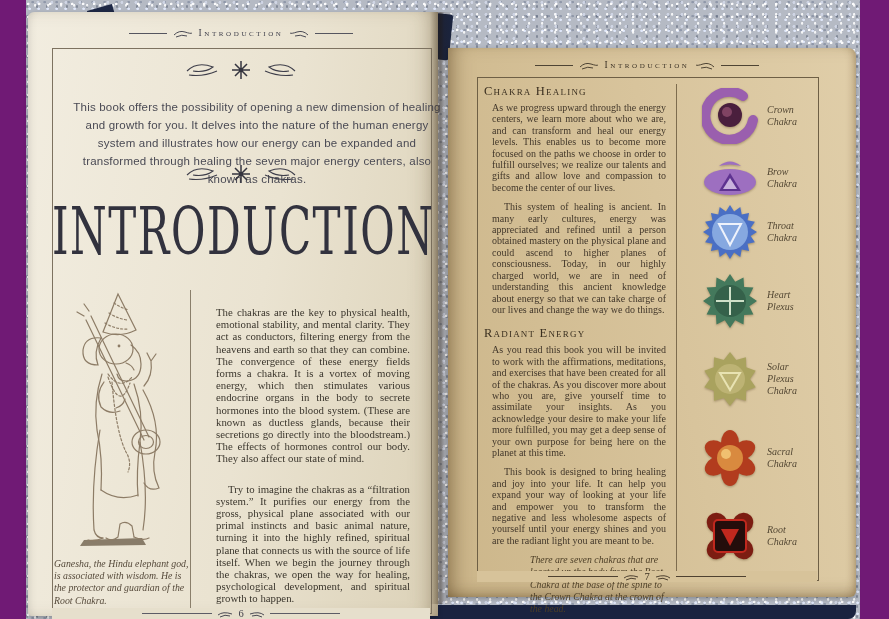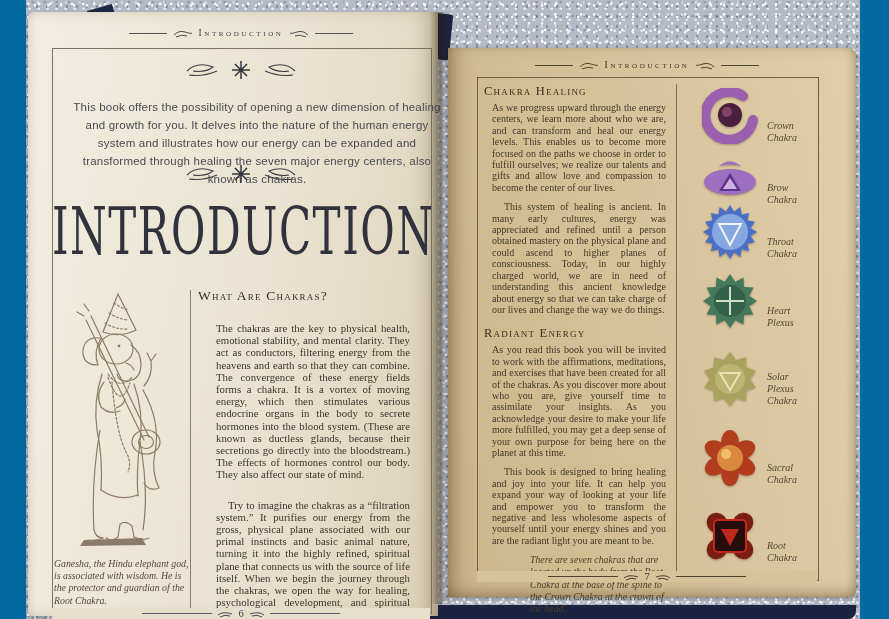--- a/index.html
+++ b/index.html
@@ -1,16 +1,16 @@
 <!DOCTYPE html>
 <html><head>
 <meta charset="utf-8">
 <style>
   html,body{margin:0;padding:0;}
-  .stage{position:relative;width:889px;height:619px;background:#0369a1;overflow:hidden;
+  .stage{position:relative;width:889px;height:619px;background:#701a75;overflow:hidden;
          font-family:"Liberation Serif",serif;}
   
   .glitter{position:absolute;left:26px;top:0;width:834px;height:619px;background-color:#b5bac4;
     background-image:
       radial-gradient(circle at 20% 30%, rgba(255,255,255,.95) 0 1px, transparent 1.6px),
       radial-gradient(circle at 70% 60%, rgba(255,255,255,.85) 0 1px, transparent 1.5px),
       radial-gradient(circle at 40% 80%, rgba(228,236,255,.9) 0 1px, transparent 1.6px),
       radial-gradient(circle at 85% 20%, rgba(210,216,232,.9) 0 1.2px, transparent 1.7px),
       radial-gradient(circle at 10% 65%, rgba(88,98,118,.55) 0 1px, transparent 1.5px),
       radial-gradient(circle at 55% 15%, rgba(120,130,152,.6) 0 1px, transparent 1.5px);
@@ -66,21 +66,21 @@
   .rp-col p{margin:8px;font-size:10px;line-height:11.4px;text-align:justify;}
   .sec-heading{margin:0 0 3px 0;font-weight:400;font-size:13.5px;letter-spacing:1.2px;
     font-variant:small-caps;color:#35302a;}
   .rp-col .sec-heading{font-size:12.5px;color:#3a2f1f;margin-top:0;}
   .rp-col .sec-heading + p{margin-top:1px;}
   .h2-gap{margin-top:11px !important;}
   p.indent{text-indent:12px;}
   .note{margin:8px 0 0 46px !important;width:142px;font-style:italic;font-size:9.8px !important;
     line-height:12.2px !important;color:#4c3e26;text-align:left !important;}
   
-  .chakra-row{position:absolute;left:254px;width:116px;display:flex;align-items:flex-end;gap:9px;}
+  .chakra-row{position:absolute;left:254px;width:116px;display:flex;align-items:center;gap:9px;}
   .chakra-row svg{flex:0 0 auto;filter:drop-shadow(0 1px 1px rgba(60,40,10,.35));}
   .chakra-label{font-style:italic;font-size:10px;line-height:12px;color:#544834;width:50px;}
   
   .pagenum-row{position:absolute;display:flex;align-items:center;justify-content:center;gap:5px;z-index:3;}
   .pagenum-row .rule{height:1px;background:#5c5c66;width:70px;}
   .pagenum{font-size:10.5px;color:#3f3f49;}
   .lp-pagenum{left:24px;top:596px;width:378px;background:linear-gradient(#e6dfcc,#e6dfcc);}
   .rp-pagenum{left:29px;top:523px;width:340px;background:#d7c39a;}
   .rp-pagenum .rule{background:#4e4130;}
   .rp-pagenum .pagenum{color:#3c3222;}
@@ -166,21 +166,20 @@
         <path d="M45,200 Q62,212 82,205"></path>
         <path d="M50,248 Q56,252 62,247 M62,247 L64,234 Q70,230 76,236 L78,247"></path>
         <path d="M47,248 q-9,4 -15,2 M78,247 q9,4 15,1"></path>
         <path d="M87,100 Q105,132 99,162 Q95,182 103,198 Q93,202 88,193"></path>
       </g>
     </svg>
 
     <div class="col-divider lp-divider"></div>
 
     <div class="lp-col">
-      <h2 class="sec-heading">What Are Chakras?</h2>
       <p>The chakras are the key to physical health, emotional stability, and mental clarity. They act as conductors, filtering energy from the heavens and earth so that they can combine. The convergence of these energy fields forms a chakra. It is a vortex of moving energy, which then stimulates various endocrine organs in the body to secrete hormones into the blood system. (These are known as ductless glands, because their secretions go directly into the bloodstream.) The effects of hormones control our body. They also affect our state of mind.</p>
       <p class="indent">Try to imagine the chakras as a “filtration system.” It purifies our energy from the gross, physical plane associated with our primal instincts and basic animal nature, turning it into the highly refined, spiritual plane that connects us with the source of life itself. When we begin the journey through the chakras, we open the way for healing, psychological development, and spiritual growth to happen.</p>
     </div>
 
     <p class="caption">Ganesha, the Hindu elephant god, is associated with wisdom. He is the protector and guardian of the Root Chakra.</p>
 
     <div class="pagenum-row lp-pagenum">
       <span class="rule"></span>
       <svg class="flourish" width="16" height="8" viewBox="0 0 16 8">
           <path d="M1,5 Q6,1 15,4 M3,7 Q8,4 13,6" stroke="#4a4a54" fill="none" stroke-width="1"></path>

